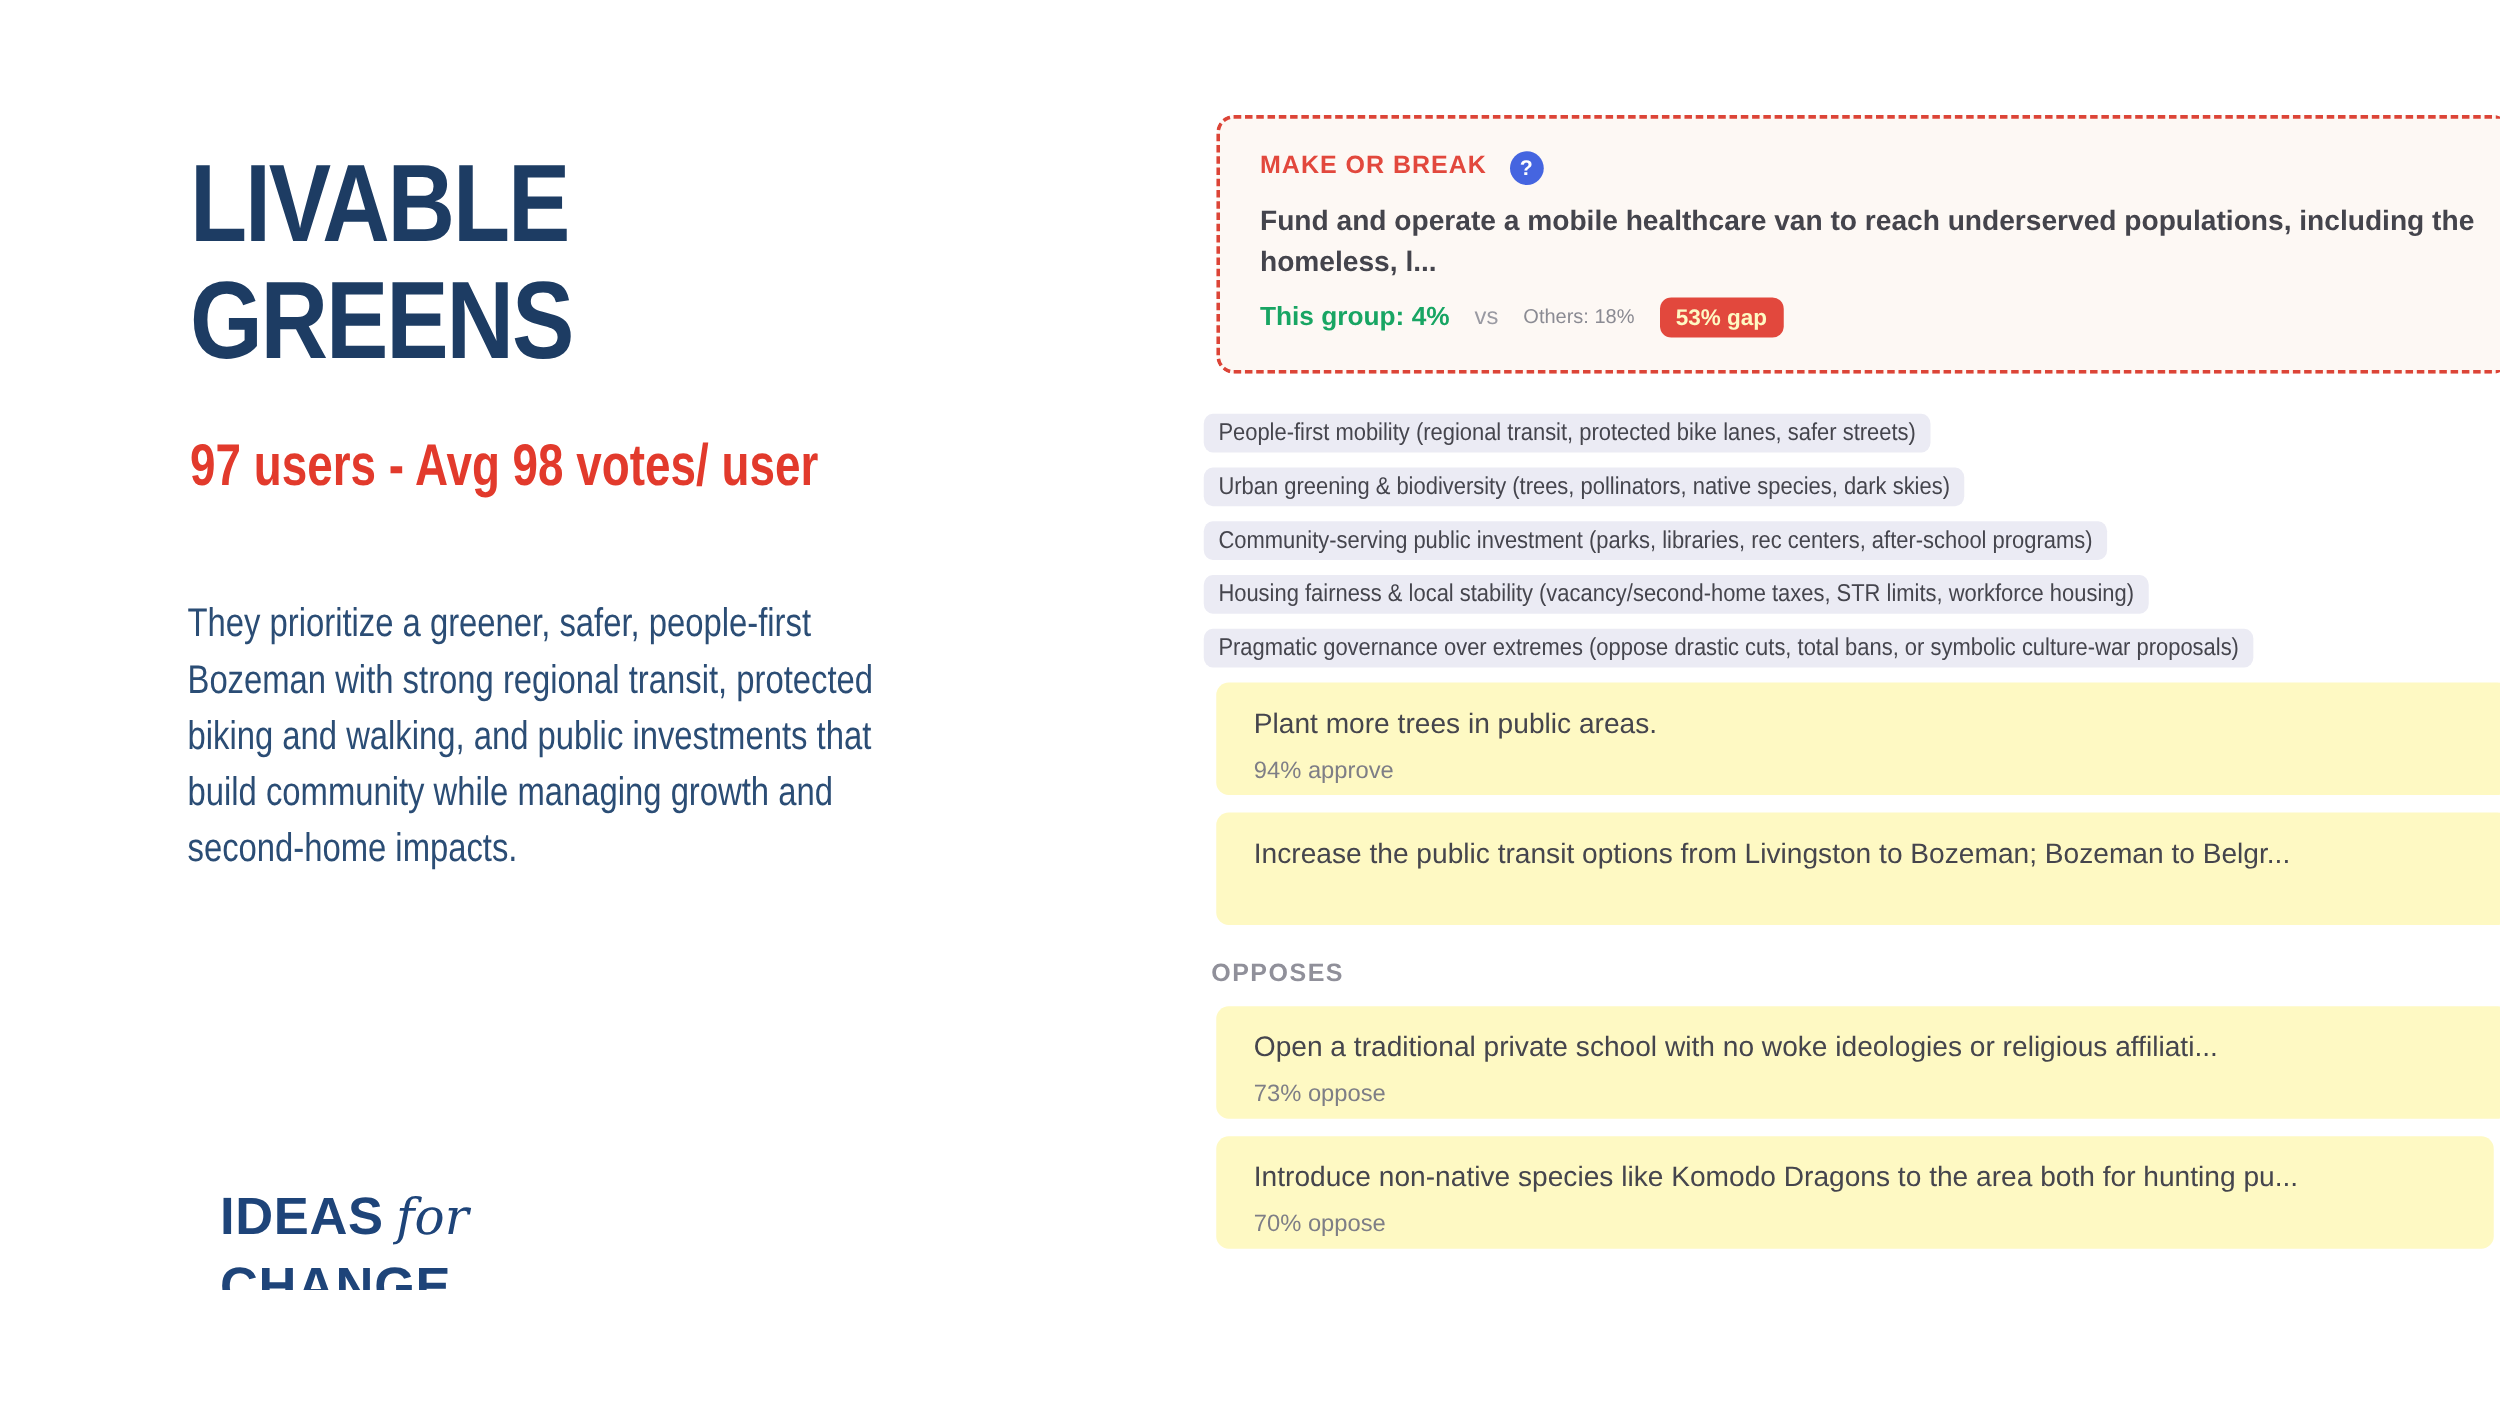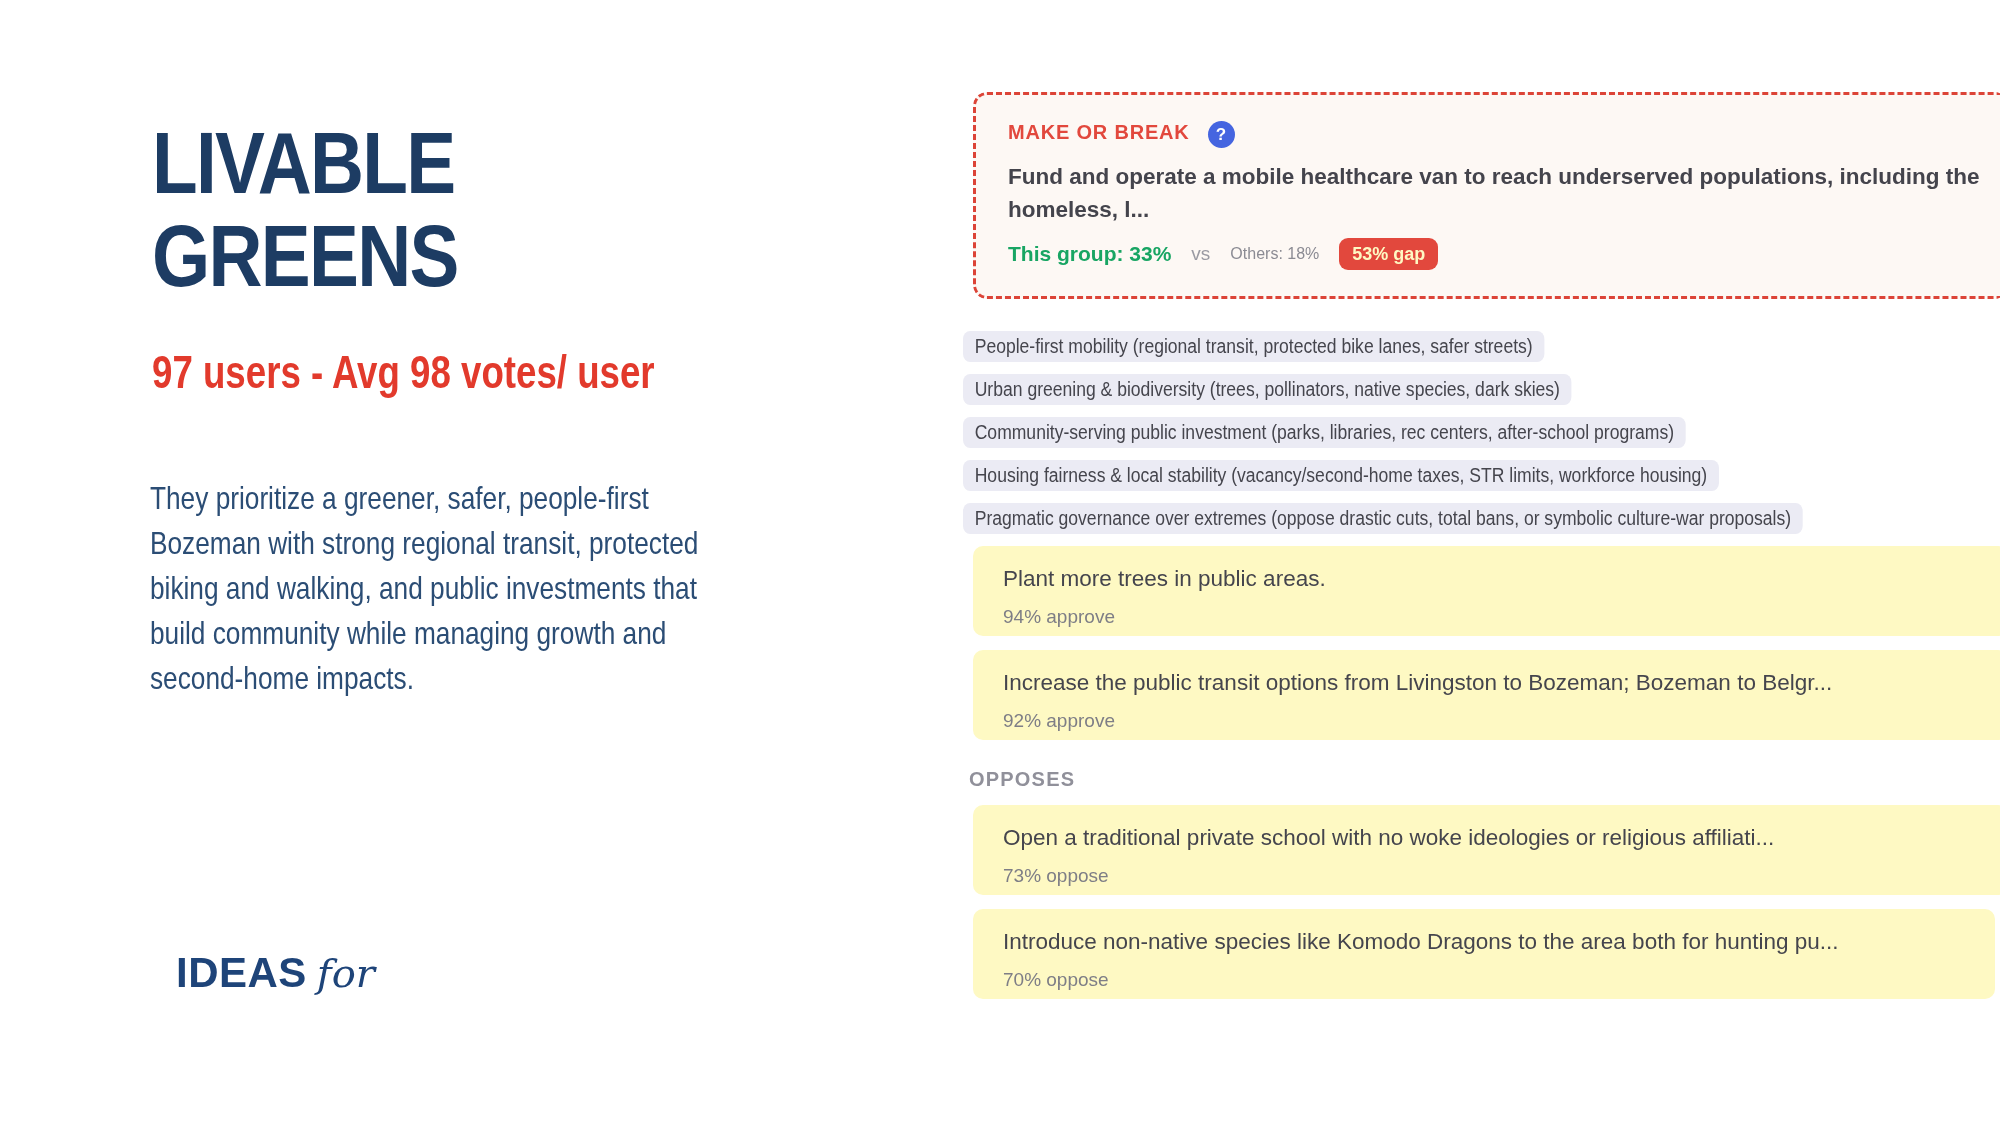--- a/index.html
+++ b/index.html
@@ -88,33 +88,34 @@
     <div>LIVABLE</div>
     <div>GREENS</div>
   </div>
 
   <div class="stats-line">97 users - Avg 98 votes/ user</div>
 
   <p class="description">They prioritize a greener, safer, people-first Bozeman with strong regional transit, protected biking and walking, and public investments that build community while managing growth and second-home impacts.</p>
 
   <div class="logo">
     <div><span class="logo-bold">IDEAS</span><span class="logo-for">for</span></div>
+    <div class="logo-bold">CHANGE</div>
   </div>
 
   <div class="panel">
 
     <div class="mob-clip">
       <div class="mob-card">
         <div class="mob-label-row">
           <span class="mob-label">MAKE OR BREAK</span>
           <span class="help-icon">?</span>
         </div>
         <div class="mob-statement">Fund and operate a mobile healthcare van to reach underserved populations, including the homeless, l...</div>
         <div class="mob-stats">
-          <span class="tg">This group: 33%</span>
+          <span class="tg">This group: 4%</span>
           <span class="vs">vs</span>
           <span class="others">Others: 18%</span>
           <span class="gap-badge">53% gap</span>
         </div>
       </div>
     </div>
 
     <div class="tags">
       <div class="tag">People-first mobility (regional transit, protected bike lanes, safer streets)</div>
       <div class="tag">Urban greening &amp; biodiversity (trees, pollinators, native species, dark skies)</div>
@@ -123,21 +124,20 @@
       <div class="tag">Pragmatic governance over extremes (oppose drastic cuts, total bans, or symbolic culture-war proposals)</div>
     </div>
 
 
     <div class="item-card">
       <div class="item-title">Plant more trees in public areas.</div>
       <div class="item-stat">94% approve</div>
     </div>
     <div class="item-card">
       <div class="item-title">Increase the public transit options from Livingston to Bozeman; Bozeman to Belgr...</div>
-      <div class="item-stat">92% approve</div>
     </div>
 
     <div class="section-header mt-lg">OPPOSES</div>
 
     <div class="item-card">
       <div class="item-title">Open a traditional private school with no woke ideologies or religious affiliati...</div>
       <div class="item-stat">73% oppose</div>
     </div>
     <div class="item-card last">
       <div class="item-title">Introduce non-native species like Komodo Dragons to the area both for hunting pu...</div>

